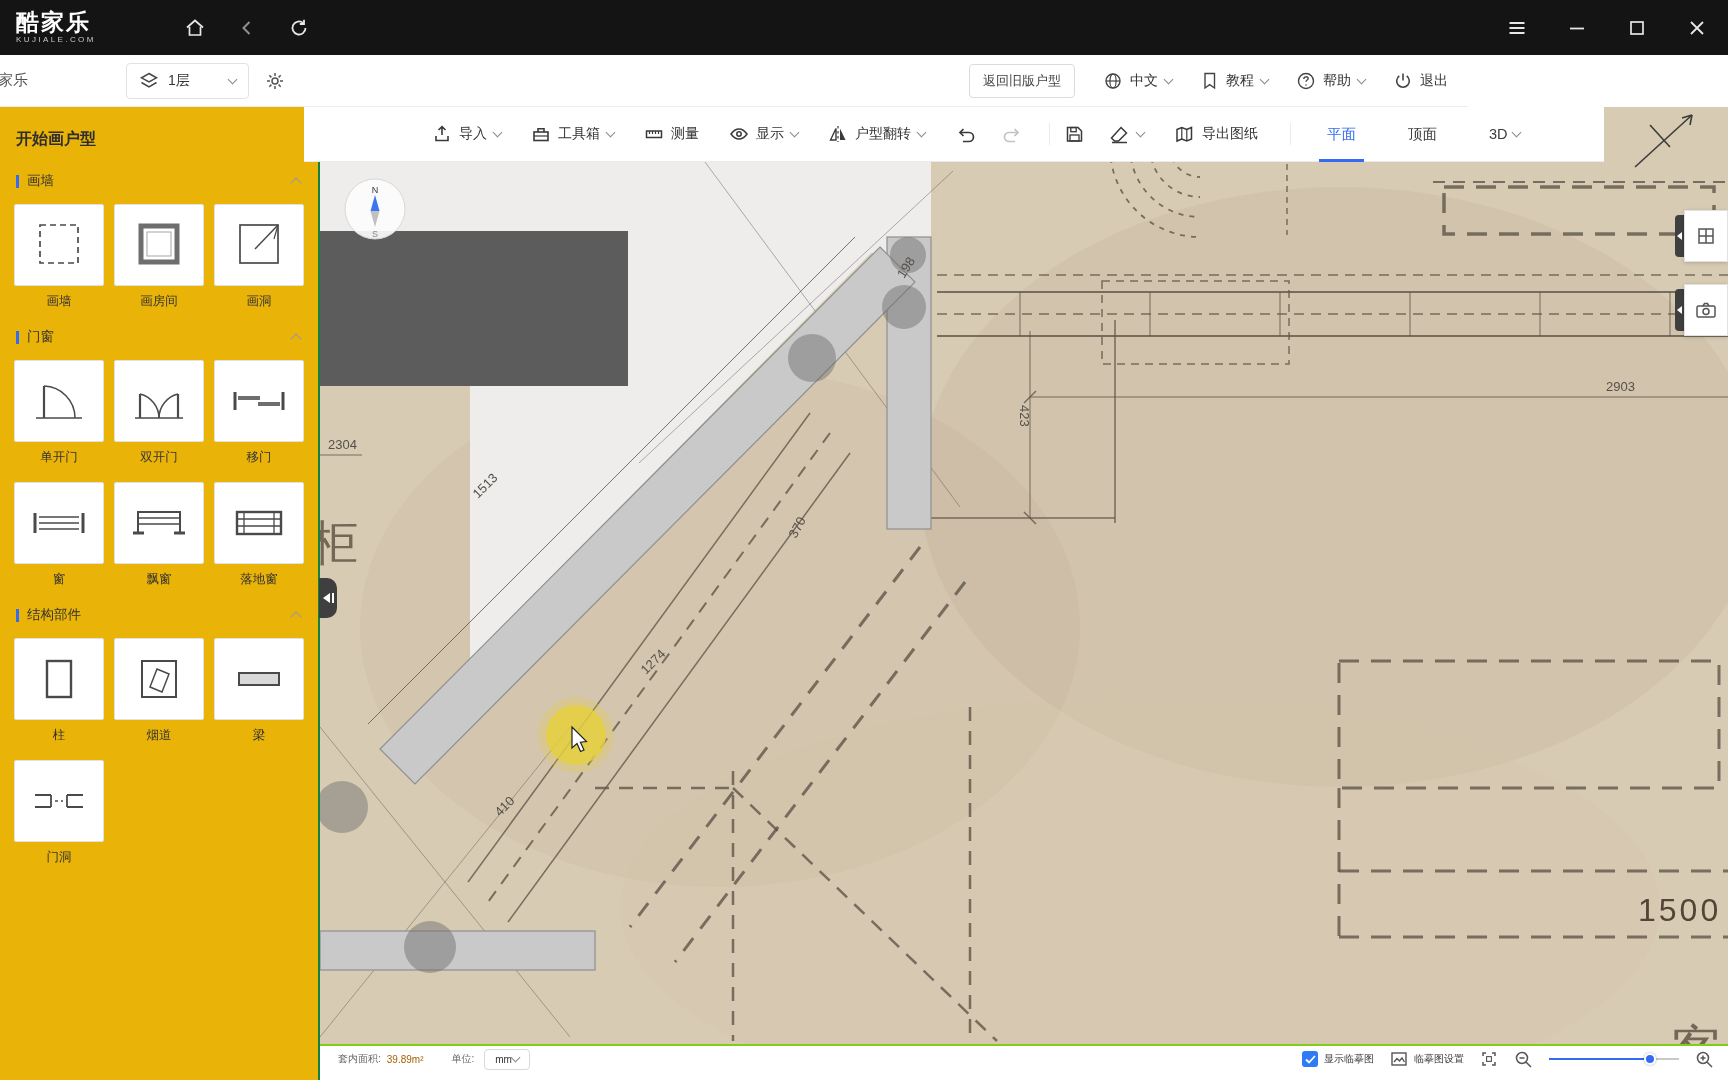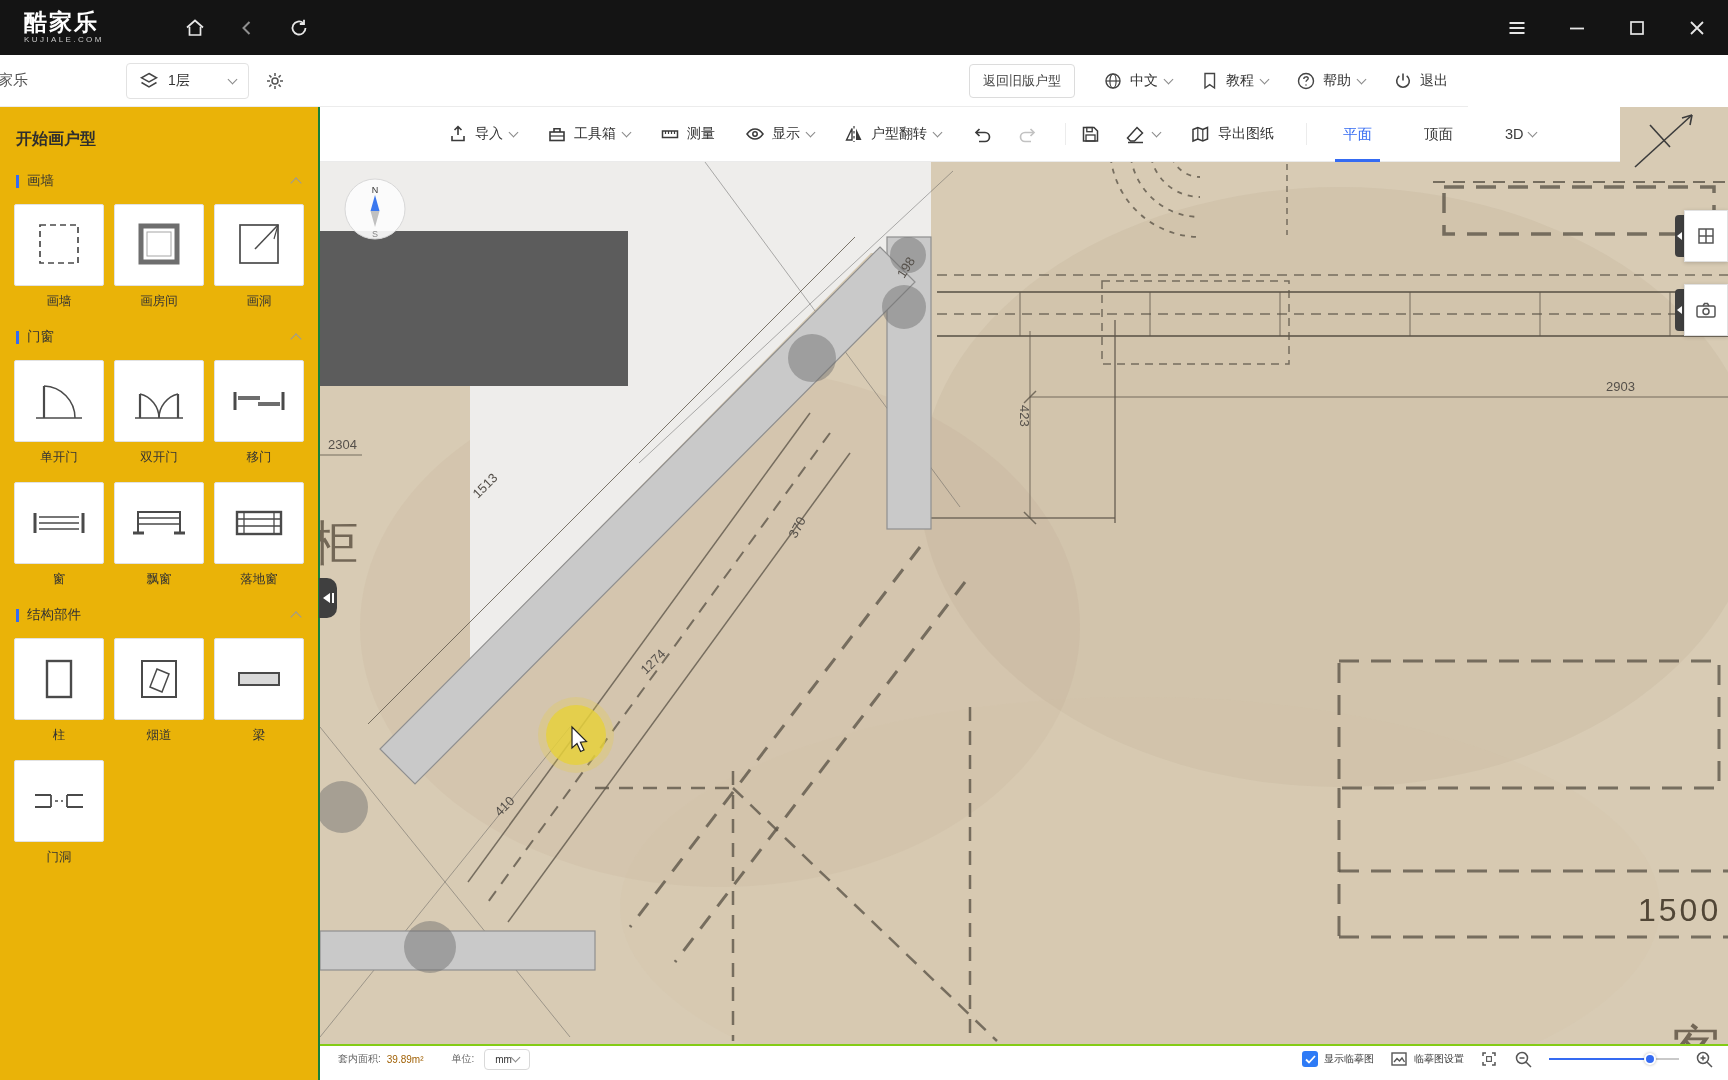--- a/index.html
+++ b/index.html
@@ -3,21 +3,21 @@
 <meta charset="utf-8">
 <style>
   * { margin:0; padding:0; box-sizing:border-box; }
   html,body { width:1728px; height:1080px; overflow:hidden;
     font-family:"Liberation Sans","DejaVu Sans",sans-serif; background:#fff; }
   .app { position:relative; width:1728px; height:1080px; }
 
   
   .topbar { position:absolute; top:0; left:0; width:1728px; height:55px;
     background:#141414; display:flex; align-items:center; color:#fff; z-index:20; }
-  .logo { padding-left:24px; width:150px; line-height:1.1; }
+  .logo { padding-left:16px; width:150px; line-height:1.1; }
   .logo-main { font-size:23px; font-weight:bold; letter-spacing:2px; }
   .logo-sub { font-size:8px; color:#c9c9c9; letter-spacing:2.4px; }
   .nav-icons { display:flex; gap:22px; margin-left:30px; }
   .icon-btn { width:30px; height:30px; display:flex; align-items:center;
     justify-content:center; cursor:pointer; }
   .win-controls { margin-left:auto; display:flex; gap:30px; padding-right:16px; }
 
   
   .menubar { position:absolute; top:55px; left:0; width:1468px; height:52px;
     background:#fff; border-bottom:1px solid #ececec; display:flex;
@@ -31,21 +31,21 @@
     border-bottom:1.4px solid #8a8a8a; transform:rotate(45deg); margin-top:-3px; }
   .gear-btn { margin-left:16px; cursor:pointer; display:flex; align-items:center; }
   .menubar-right { margin-left:auto; display:flex; align-items:center; gap:28px;
     padding-right:20px; }
   .btn-outline { border:1px solid #dcdcdc; border-radius:4px; padding:7px 13px;
     font-size:13px; color:#444; cursor:pointer; white-space:nowrap; }
   .menu-item { display:flex; align-items:center; gap:7px; font-size:14px;
     color:#333; cursor:pointer; white-space:nowrap; }
 
   
-  .toolbar { position:absolute; top:107px; left:320px; width:1300px; height:55px;
+  .toolbar { position:absolute; top:107px; left:304px; width:1300px; height:55px;
     background:#fff; border-bottom:1px solid #ebebeb; display:flex;
     align-items:center; padding-left:128px; z-index:10; }
   .tool { display:flex; align-items:center; gap:7px; font-size:14px; color:#333;
     margin-right:30px; cursor:pointer; white-space:nowrap; }
   .tool.icon-only { margin-right:24px; }
   .tsep { width:1px; height:22px; background:#ececec; margin:0 14px 0 2px; }
   .view-tabs { display:flex; margin-left:14px; height:55px; }
   .vtab { padding:0 8px; margin-right:36px; display:flex; align-items:center;
     gap:5px; font-size:14.5px; color:#3c3c3c; cursor:pointer; }
   .vtab.active { color:#356bf2; box-shadow:inset 0 -3px 0 #356bf2; }

